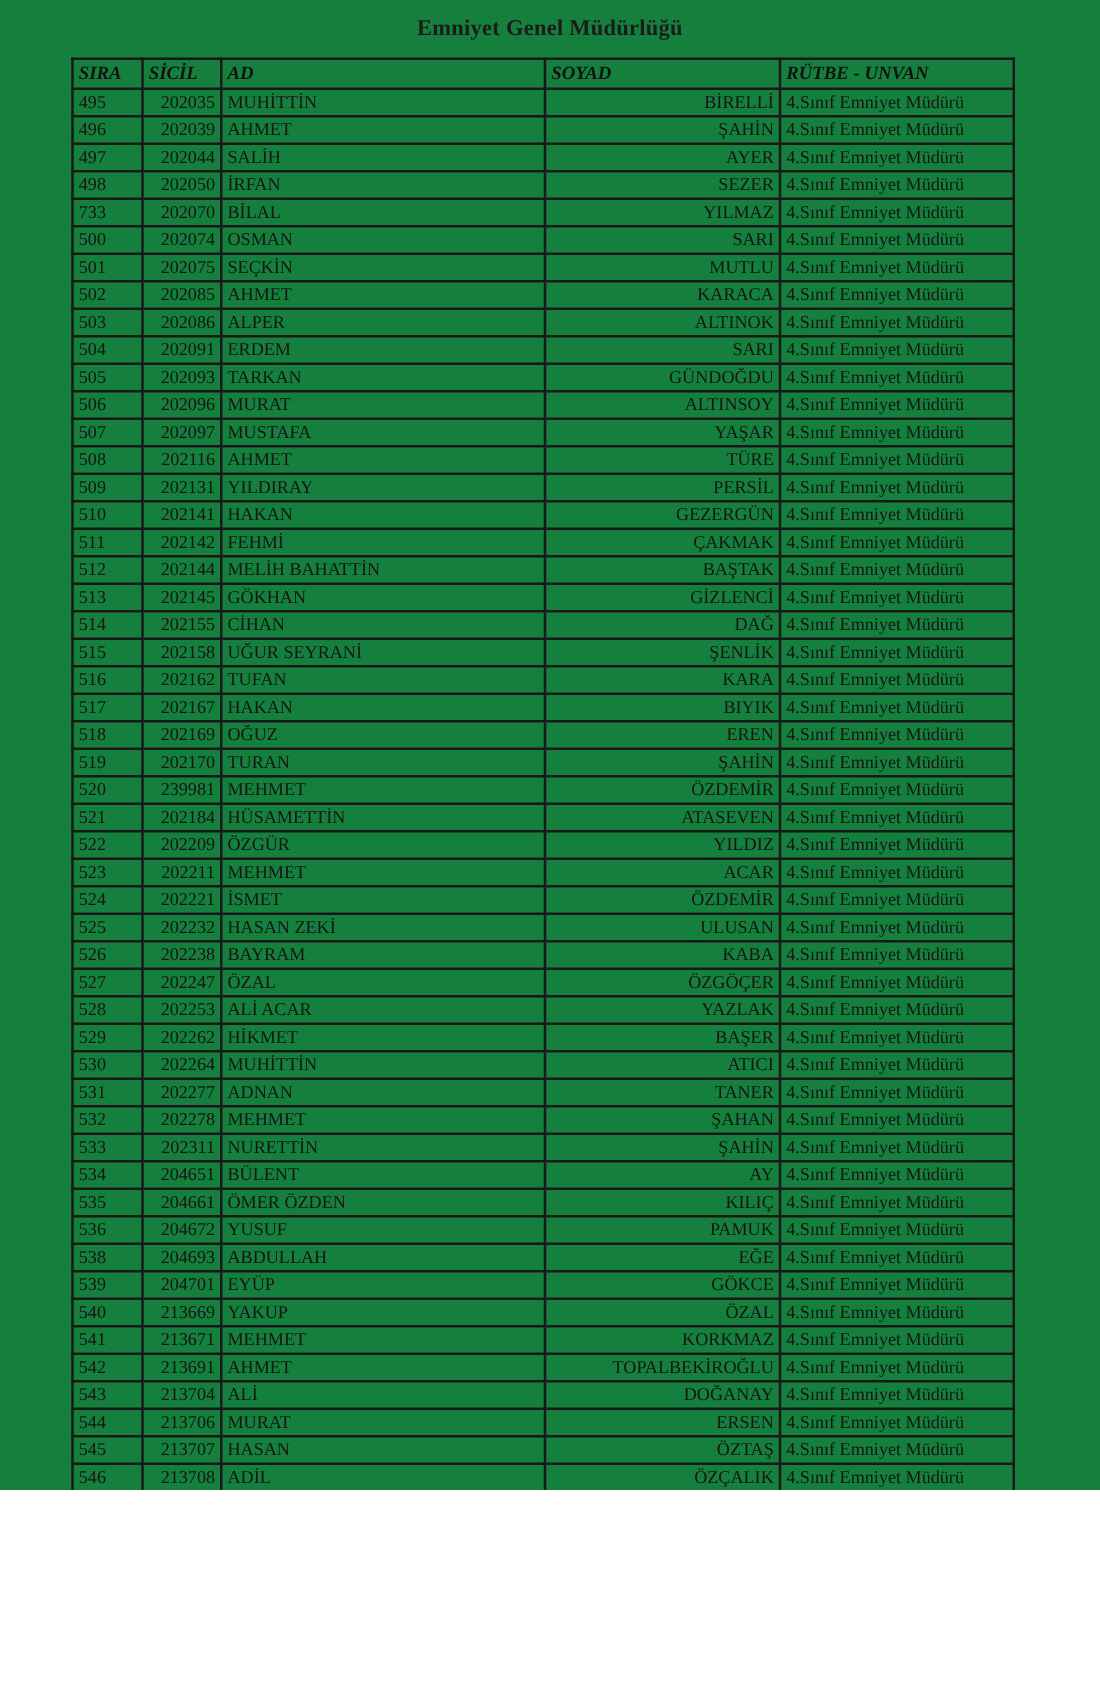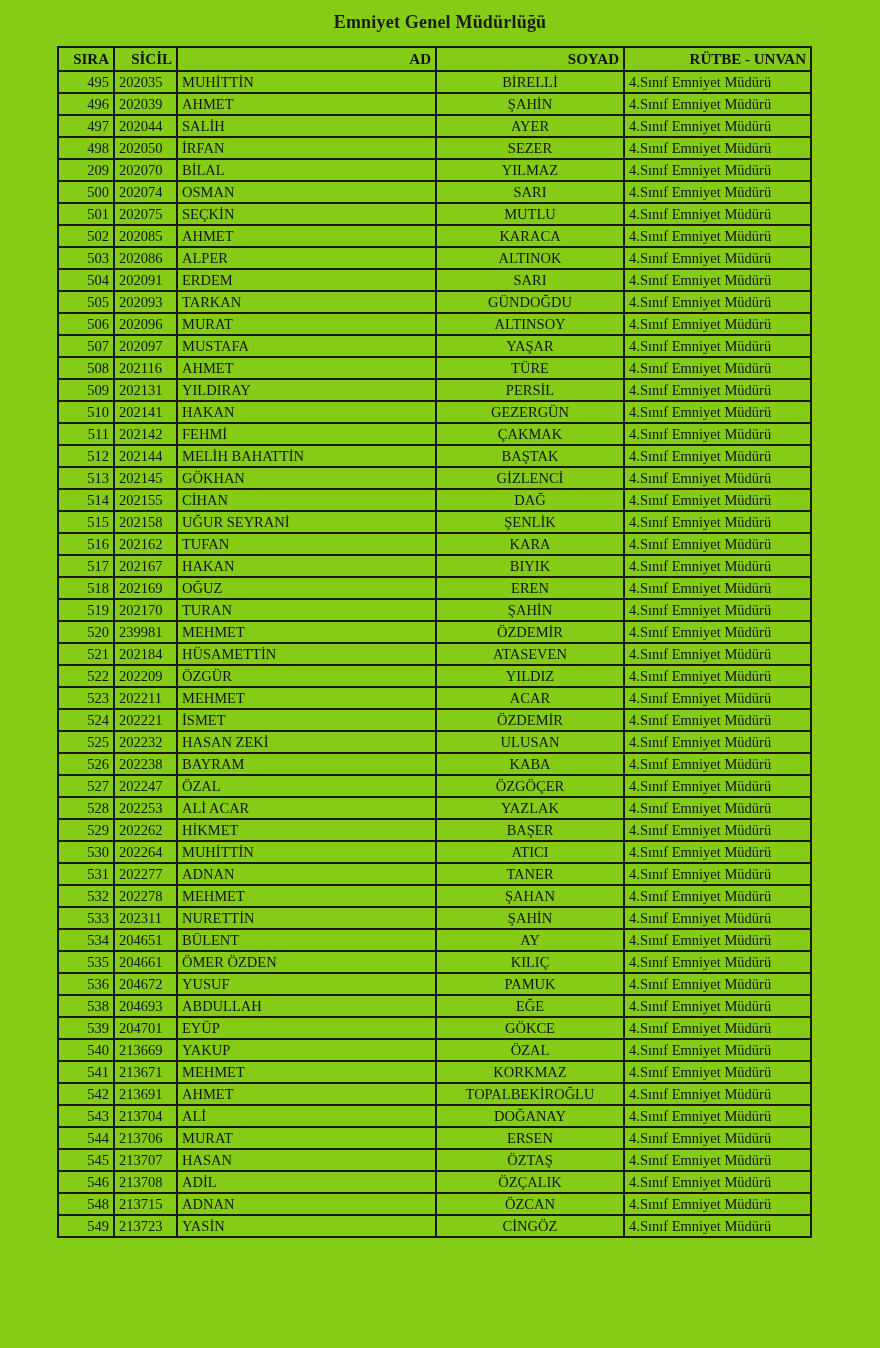--- a/index.html
+++ b/index.html
@@ -6,22 +6,22 @@
     margin: 0;
     padding: 0;
     background: #ffffff;
     width: 880px;
     font-family: "Liberation Serif", serif;
     color: #141414;
   }
   .page {
     position: relative;
     width: 880px;
-    height: 1348px;
-    background: #84cc16;
+    height: 1192px;
+    background: #15803d;
     overflow: hidden;
   }
   .doc-title {
     position: absolute;
     top: 12px;
     left: 0;
     width: 880px;
     text-align: center;
     font-size: 18px;
     font-weight: 600;
@@ -42,32 +42,33 @@
     padding: 0 4px;
     height: 20px;
     line-height: 20px;
     white-space: nowrap;
     overflow: hidden;
   }
   table.records th {
     font-weight: bold;
     font-size: 15px;
     height: 22px;
-    text-align: right;
+    text-align: left;
     color: #111;
+    font-style: italic;
   }
   col.c-sira  { width: 56px; }
   col.c-sicil { width: 63px; }
   col.c-ad    { width: 259px; }
   col.c-soyad { width: 188px; }
   col.c-rutbe { width: 187px; }
-  td.col-sira  { text-align: right; }
-  td.col-sicil { text-align: left; }
+  td.col-sira  { text-align: left; }
+  td.col-sicil { text-align: right; }
   td.col-ad    { text-align: left; }
-  td.col-soyad { text-align: center; margin-left: 37px; }
+  td.col-soyad { text-align: right; margin-left: 37px; }
   td.col-rutbe { text-align: left; padding-left: 3px; }
 </style>
 </head>
 <body>
 
 <div class="page">
 
   <div class="doc-title">Emniyet Genel Müdürlüğü</div>
 
   <table class="records">
@@ -110,21 +111,21 @@
           <td class="col-rutbe">4.Sınıf Emniyet Müdürü</td>
         </tr>
         <tr>
           <td class="col-sira">498</td>
           <td class="col-sicil">202050</td>
           <td class="col-ad">İRFAN</td>
           <td class="col-soyad">SEZER</td>
           <td class="col-rutbe">4.Sınıf Emniyet Müdürü</td>
         </tr>
         <tr>
-          <td class="col-sira">209</td>
+          <td class="col-sira">733</td>
           <td class="col-sicil">202070</td>
           <td class="col-ad">BİLAL</td>
           <td class="col-soyad">YILMAZ</td>
           <td class="col-rutbe">4.Sınıf Emniyet Müdürü</td>
         </tr>
         <tr>
           <td class="col-sira">500</td>
           <td class="col-sicil">202074</td>
           <td class="col-ad">OSMAN</td>
           <td class="col-soyad">SARI</td>

